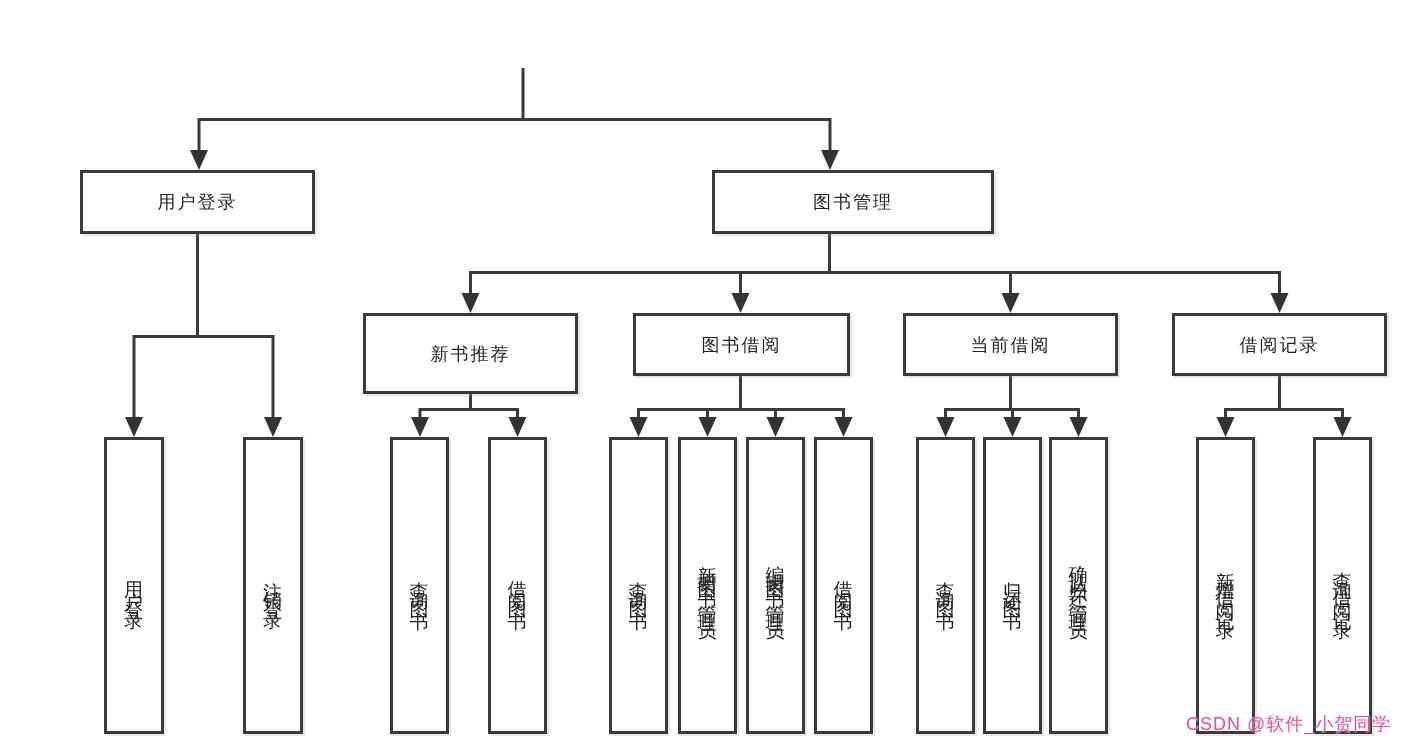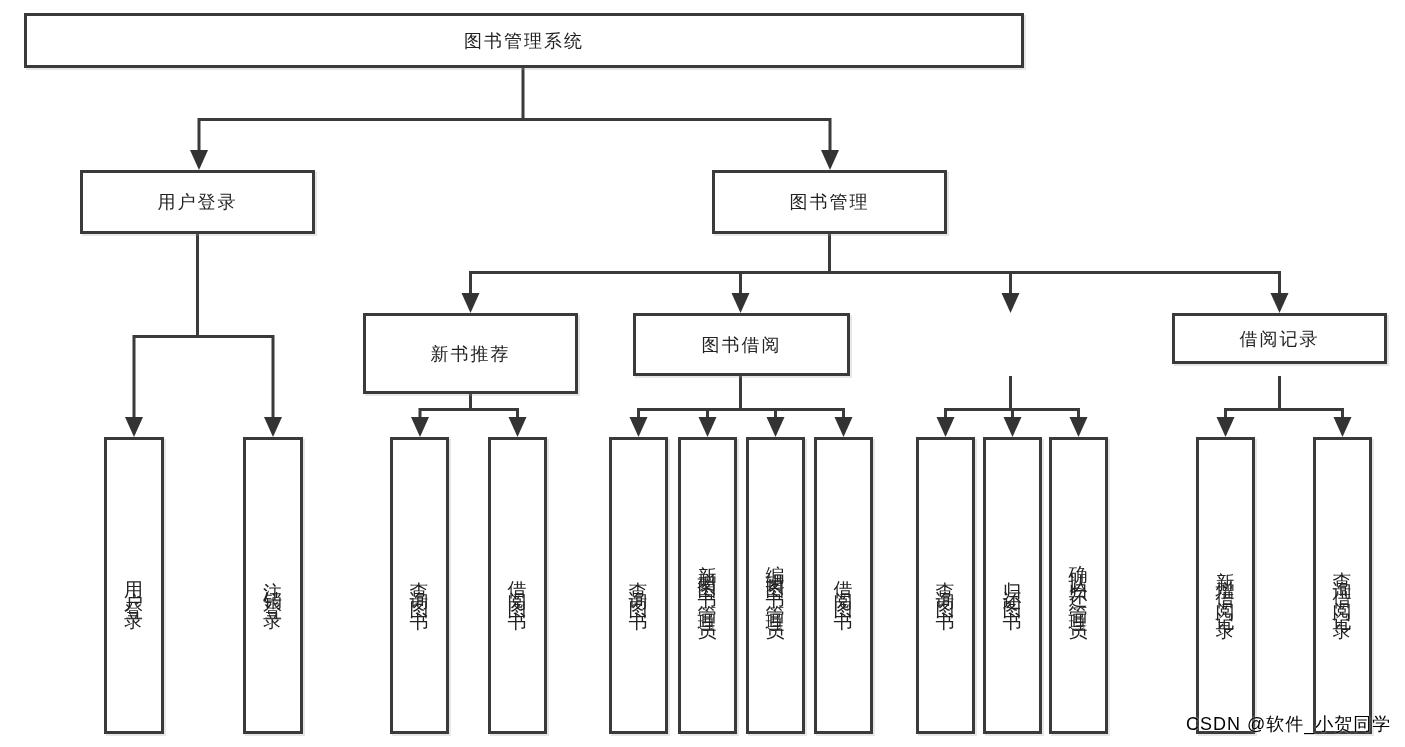--- a/index.html
+++ b/index.html
@@ -57,21 +57,21 @@
   }
   .v-node.tight {
     letter-spacing: 8px;
   }
   .watermark {
     position: absolute;
     left: 1186px;
     top: 712px;
     font-size: 18px;
     letter-spacing: 1px;
-    color: #000000;
+    color: #ec4899;
     white-space: nowrap;
     z-index: 5;
     text-shadow: 0 0 2px #ffffff;
   }
 </style>
 </head>
 <body>
 
 <div class="stage">
 
@@ -104,28 +104,28 @@
     <path d="M1010.5,376 V409.5 M944,409.5 H1080 M945.5,408 V417 M1012.5,408 V417 M1078.5,408 V417"></path>
     <polygon points="936.5,417 954.5,417 945.5,437"></polygon>
     <polygon points="1003.5,417 1021.5,417 1012.5,437"></polygon>
     <polygon points="1069.5,417 1087.5,417 1078.5,437"></polygon>
 
     <path d="M1279.5,376 V409.5 M1224,409.5 H1344 M1225.5,408 V417 M1342.5,408 V417"></path>
     <polygon points="1216.5,417 1234.5,417 1225.5,437"></polygon>
     <polygon points="1333.5,417 1351.5,417 1342.5,437"></polygon>
   </svg>
 
-  <div class="node h-node" style="left:24px; top:13px; width:1000px; height:55px;">图书管理系统</div>
 
   <div class="node h-node" style="left:80px; top:170px; width:235px; height:64px;">用户登录</div>
-  <div class="node h-node" style="left:712px; top:170px; width:235px; height:64px;">图书管理</div>
+  <div class="node h-node" style="left:712px; top:170px; width:282px; height:64px;">图书管理</div>
 
   <div class="node h-node" style="left:363px; top:313px; width:215px; height:81px;">新书推荐</div>
   <div class="node h-node" style="left:633px; top:313px; width:217px; height:63px;">图书借阅</div>
-  <div class="node h-node" style="left:1172px; top:313px; width:215px; height:51px;">借阅记录</div>
+  <div class="node h-node" style="left:903px; top:313px; width:215px; height:63px;">当前借阅</div>
+  <div class="node h-node" style="left:1172px; top:313px; width:215px; height:63px;">借阅记录</div>
 
   <div class="node v-node" style="left:104px; top:437px; width:60px; height:297px;">用户登录</div>
   <div class="node v-node" style="left:243px; top:437px; width:60px; height:297px;">注销登录</div>
 
   <div class="node v-node" style="left:390px; top:437px; width:59px; height:297px;">查询图书</div>
   <div class="node v-node" style="left:488px; top:437px; width:59px; height:297px;">借阅图书</div>
 
   <div class="node v-node" style="left:609px; top:437px; width:59px; height:297px;">查询图书</div>
   <div class="node v-node tight" style="left:678px; top:437px; width:59px; height:297px;">新增图书（管理员）</div>
   <div class="node v-node tight" style="left:746px; top:437px; width:59px; height:297px;">编辑图书（管理员）</div>

